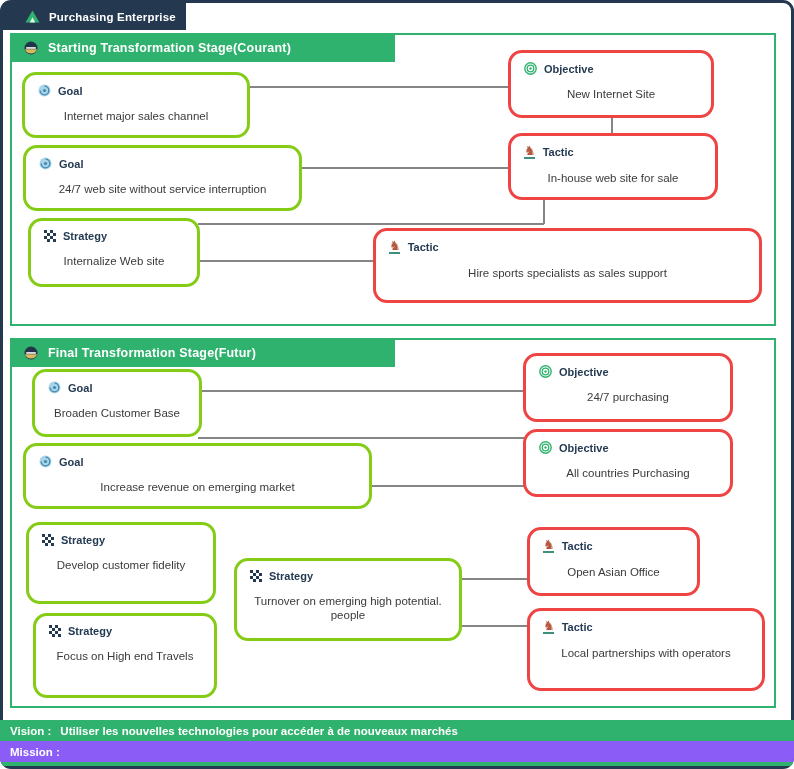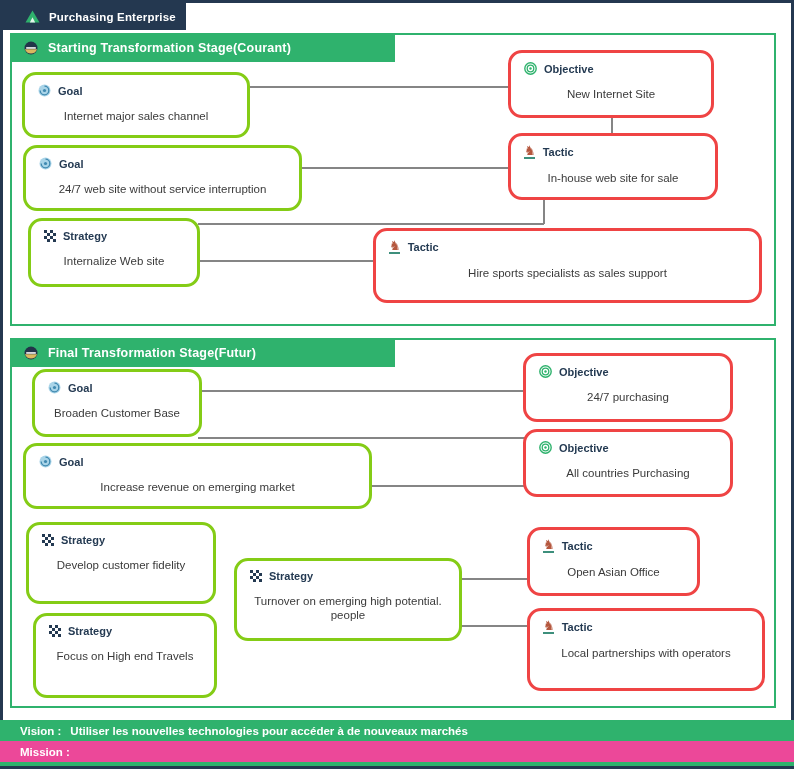--- a/index.html
+++ b/index.html
@@ -1,19 +1,20 @@
 <!DOCTYPE html>
 <html><head>
 <meta charset="utf-8">
 <style>
   html,body{margin:0;padding:0;background:#fff;}
   #screen{
     position:relative;width:794px;height:769px;background:#ffffff;
     font-family:"Liberation Sans",sans-serif;overflow:hidden;
     box-shadow:inset 0 0 0 3px #243850;
+    border-radius:11px;
   }
   
   .app-tab{
     position:absolute;left:3px;top:3px;width:183px;height:27px;
     background:#243850;display:flex;align-items:center;gap:9px;padding-left:22px;box-sizing:border-box;
   }
   .app-tab .title{color:#fff;font-size:11.5px;font-weight:bold;letter-spacing:.2px;}
   
   .panel{position:absolute;border:2px solid #2fb26d;background:#fff;}
   #panel1{left:10px;top:33px;width:762px;height:289px;}
@@ -36,24 +37,24 @@
   .nicon{display:inline-flex;flex-direction:column;align-items:center;line-height:0;}
   .knight{font-size:13px;line-height:11px;color:#b5573e;font-family:"DejaVu Sans",sans-serif;}
   .knight-base{width:11px;height:2px;background:#3d8f7c;margin-top:1px;}
   
   .edge{position:absolute;background:#858585;z-index:1;}
   .edge.h{height:1.5px;}
   .edge.v{width:1.5px;}
   
   .vision-bar,.mission-bar{
     position:absolute;left:0;right:0;display:flex;align-items:center;gap:9px;
-    padding-left:20px;color:#fff;font-size:11.5px;font-weight:bold;box-sizing:border-box;
+    padding-left:10px;color:#fff;font-size:11.5px;font-weight:bold;box-sizing:border-box;
   }
   .vision-bar{top:720px;height:21px;background:#2fb26d;}
-  .mission-bar{top:741px;height:21px;background:#ec4899;}
+  .mission-bar{top:741px;height:21px;background:#8b5cf6;}
   .footer-strip{position:absolute;left:0;right:0;top:762px;height:4px;background:#2fb26d;}
 </style>
 </head>
 <body>
 
 <div id="screen">
 
   <div class="app-tab">
     <span class="nicon">
       <svg width="15" height="13" viewBox="0 0 15 13">

